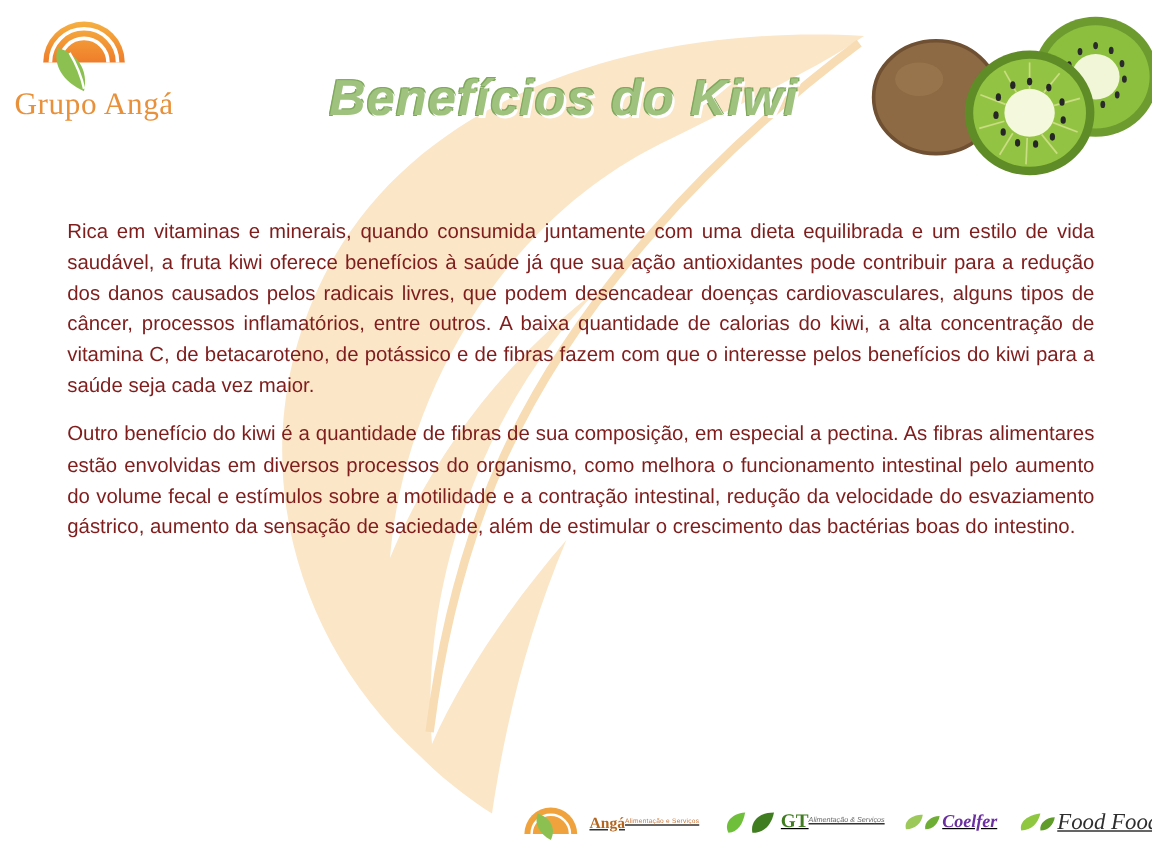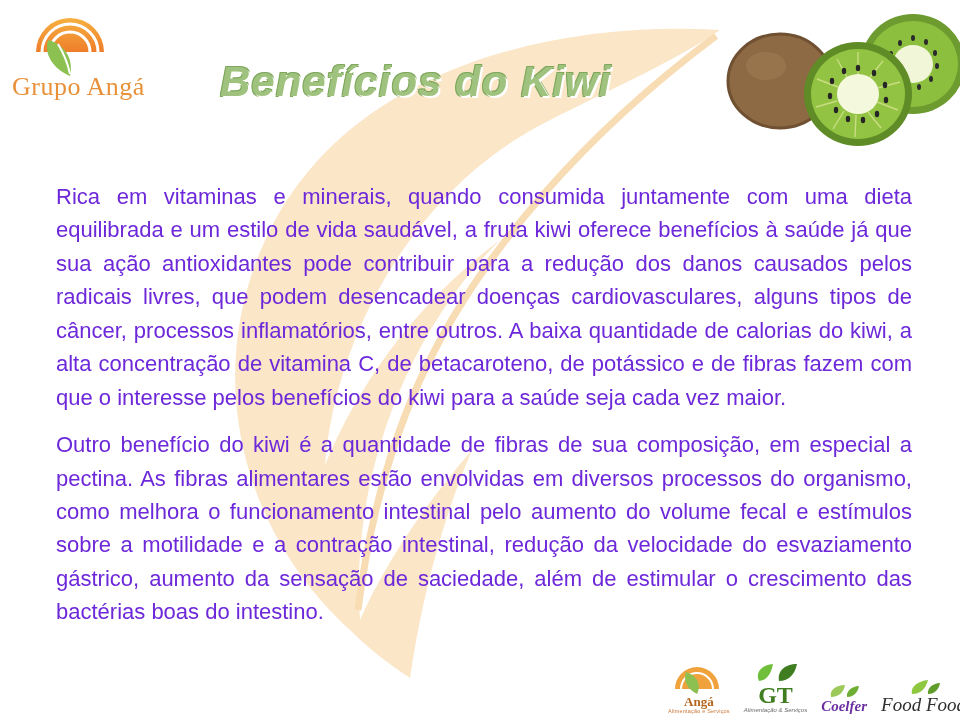--- a/index.html
+++ b/index.html
@@ -50,20 +50,21 @@
     color: #e8913a;
     font-family: "Liberation Serif", serif;
     letter-spacing: 0.5px;
   }
 
   .slide-title {
     position: absolute;
     left: 220px;
     top: 58px;
     width: 500px;
+    text-align: center;
     font-size: 42px;
     font-weight: bold;
     font-style: italic;
     color: #9fc37e;
     text-shadow:
        2px 2px 0 #ffffff,
       -1px -1px 0 #7fa85d,
        1px -1px 0 #7fa85d,
       -1px  1px 0 #7fa85d,
        1px  1px 0 #7fa85d;
@@ -82,23 +83,23 @@
 
   
   .content {
     position: absolute;
     left: 56px;
     top: 180px;
     width: 856px;
     z-index: 2;
   }
   .para {
-    font-size: 22px;
+    font-size: 17px;
     line-height: 1.52;
-    color: #6d28d9;
+    color: #7f1d1d;
     text-align: justify;
     text-justify: inter-word;
     margin: 0 0 14px 0;
   }
   .para:last-child { margin-bottom: 0; }
 
   
   .footer-logos {
     position: absolute;
     right: 10px;
@@ -106,40 +107,41 @@
     height: 62px;
     display: flex;
     align-items: flex-end;
     gap: 14px;
     z-index: 4;
   }
   .footer-logo {
     position: relative;
     height: 58px;
     display: flex;
-    flex-direction: column;
+    flex-direction: row;
     align-items: center;
     justify-content: flex-end;
+    text-decoration: underline;
   }
   .fl-anga .fl-name {
     font-family: "Liberation Serif", serif;
     font-size: 13px;
     color: #b5651d;
     font-weight: bold;
     line-height: 1;
   }
   .fl-anga .fl-sub {
     font-size: 5.5px;
     color: #c8783a;
     letter-spacing: .2px;
     line-height: 1.1;
   }
   .fl-gt .fl-name {
     font-family: "Liberation Serif", serif;
-    font-size: 24px;
+    font-size: 16px;
     font-weight: bold;
     color: #3f7d20;
     line-height: 1;
   }
   .fl-gt .fl-sub {
     font-size: 6px;
     color: #6a6a6a;
     font-style: italic;
     line-height: 1.2;
   }

